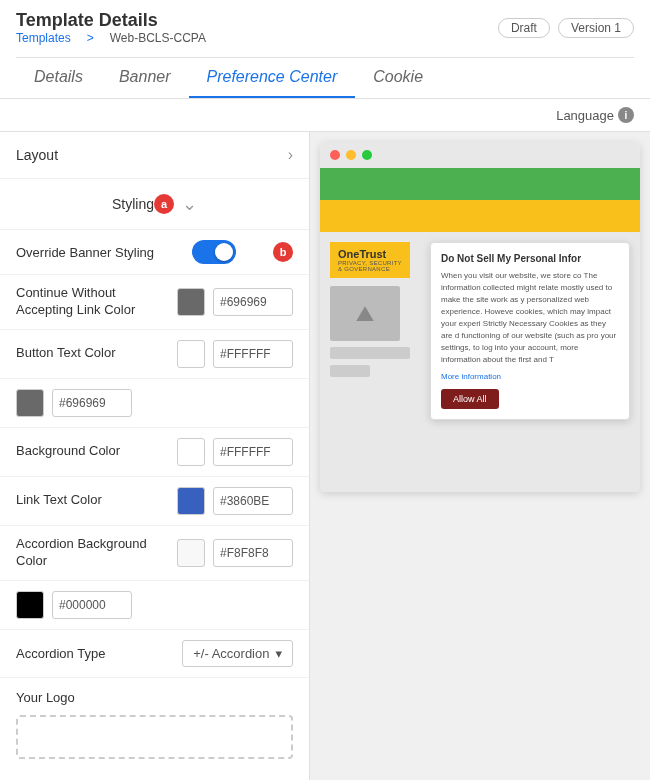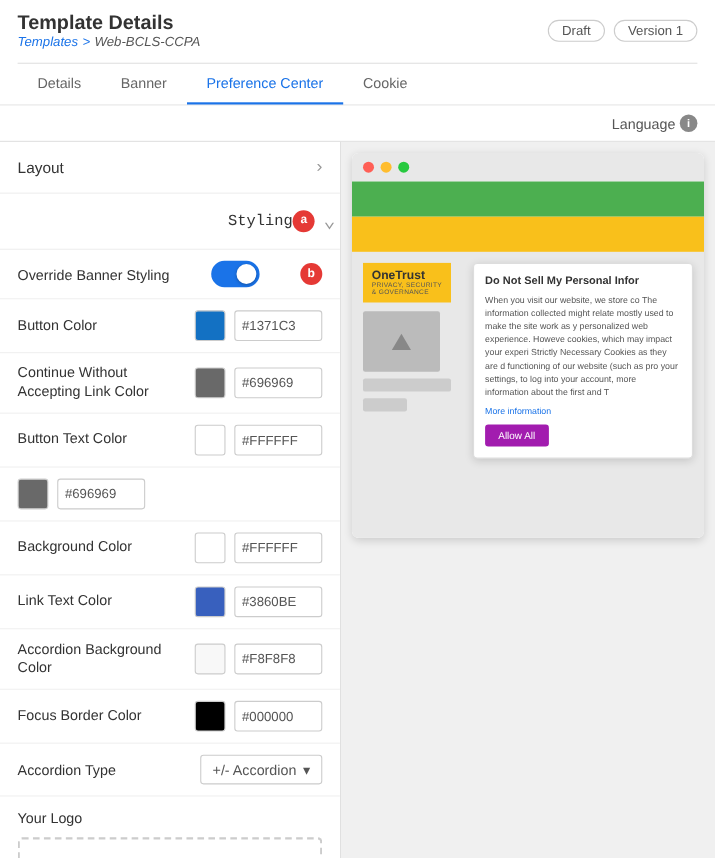--- a/index.html
+++ b/index.html
@@ -2,44 +2,44 @@
 <html><head>
   <meta charset="utf-8">
   <style>
     * { box-sizing: border-box; margin: 0; padding: 0; }
     body { font-family: -apple-system, BlinkMacSystemFont, 'Segoe UI', Arial, sans-serif; font-size: 13px; background: #f5f5f5; width: 650px; min-height: 780px; overflow-x: hidden; }
 
     
     .header { background: #fff; border-bottom: 1px solid #e0e0e0; padding: 10px 16px 0 16px; }
     .header-top { display: flex; align-items: center; gap: 12px; padding-bottom: 6px; }
     .page-title { font-size: 18px; font-weight: 600; color: #333; }
-    .breadcrumb { font-size: 12px; color: #1a73e8; display: flex; align-items: center; gap: 4px; font-style: italic; }
+    .breadcrumb { font-size: 12px; color: #1a73e8; display: flex; align-items: center; gap: 16px; }
     .badge-group { display: flex; gap: 8px; margin-left: auto; }
     .badge { border: 1px solid #ccc; border-radius: 12px; padding: 2px 12px; font-size: 12px; color: #555; background: #fff; cursor: pointer; }
 
     
     .tabs { display: flex; gap: 0; border-top: 1px solid #e0e0e0; margin-top: 6px; }
-    .tab { padding: 10px 18px; font-size: 13px; color: #666; cursor: pointer; border-bottom: 2px solid transparent; }
+    .tab { padding: 10px 18px; font-size: 16px; color: #666; cursor: pointer; border-bottom: 2px solid transparent; font-style: italic; }
     .tab.active { color: #1a73e8; border-bottom: 2px solid #1a73e8; font-weight: 500; }
 
     
     .lang-bar { background: #fff; border-bottom: 1px solid #e0e0e0; padding: 8px 16px; text-align: right; font-size: 13px; color: #555; display: flex; justify-content: flex-end; align-items: flex-end; gap: 4px; }
     .info-icon { display: inline-flex; align-items: center; justify-content: center; width: 16px; height: 16px; background: #888; color: #fff; border-radius: 50%; font-size: 10px; font-weight: bold; }
 
     
     .main { display: flex; height: calc(780px - 120px); }
 
     
     .left-panel { width: 310px; background: #fff; border-right: 1px solid #e0e0e0; overflow-y: auto; flex-shrink: 0; }
 
     .section-header { display: flex; align-items: center; justify-content: space-between; padding: 14px 16px; border-bottom: 1px solid #eee; cursor: pointer; }
     .section-header-label { font-size: 14px; color: #333; font-weight: 400; }
     .section-chevron { color: #999; font-size: 16px; }
 
-    .styling-header { display: flex; align-items: center; justify-content: flex-end; padding: 14px 4px; border-bottom: 1px solid #eee; cursor: pointer; font-family: Liberation Mono, monospace; }
+    .styling-header { display: flex; align-items: center; justify-content: center; padding: 14px 4px; border-bottom: 1px solid #eee; cursor: pointer; }
     .styling-label { font-size: 14px; color: #333; font-weight: 400; }
     .styling-right { display: flex; align-items: center; gap: 8px; }
     .badge-a { background: #e53935; color: #fff; border-radius: 50%; width: 20px; height: 20px; display: flex; align-items: center; justify-content: center; font-size: 11px; font-weight: bold; }
 
     .form-row { display: flex; align-items: center; padding: 10px 16px; border-bottom: 1px solid #f0f0f0; gap: 8px; }
     .form-label { font-size: 13px; color: #333; flex: 1; line-height: 1.3; }
     .color-preview { width: 28px; height: 28px; border: 1px solid #ccc; border-radius: 3px; flex-shrink: 0; cursor: pointer; }
     .color-value { width: 80px; height: 28px; border: 1px solid #ccc; border-radius: 3px; padding: 0 6px; font-size: 12px; color: #555; display: flex; align-items: center; flex-shrink: 0; background: #fff; }
 
     
@@ -122,25 +122,20 @@
 
     <div class="toggle-row">
       <span class="toggle-label">Override Banner Styling</span>
       <label class="toggle">
         <input type="checkbox" checked="" style="">
         <span class="toggle-slider"></span>
       </label>
       <div class="badge-b" style="margin-left:8px;">b</div>
     </div>
 
-    <div class="form-row">
-      <span class="form-label">Button Color</span>
-      <div class="color-preview" style="background:#1371C3;"></div>
-      <div class="color-value">#1371C3</div>
-    </div>
 
     <div class="form-row">
       <span class="form-label">Continue Without Accepting Link Color</span>
       <div class="color-preview" style="background:#696969;"></div>
       <div class="color-value">#696969</div>
     </div>
 
     <div class="form-row">
       <span class="form-label">Button Text Color</span>
       <div class="color-preview" style="background:#FFFFFF; border:1px solid #ccc;"></div>
@@ -164,21 +159,20 @@
       <div class="color-value">#3860BE</div>
     </div>
 
     <div class="form-row">
       <span class="form-label">Accordion Background Color</span>
       <div class="color-preview" style="background:#F8F8F8; border:1px solid #ccc;"></div>
       <div class="color-value">#F8F8F8</div>
     </div>
 
     <div class="form-row">
-      <span class="form-label">Focus Border Color</span>
       <div class="color-preview" style="background:#000000;"></div>
       <div class="color-value">#000000</div>
     </div>
 
     <div class="select-row">
       <span class="select-label">Accordion Type</span>
       <div class="select-box">
         <span>+/- Accordion</span>
         <span>▾</span>
       </div>
@@ -225,21 +219,21 @@
             <div class="gray-bar"></div>
             <div class="gray-bar" style="width:50%;"></div>
           </div>
 
           <div style="flex:1;position:relative;">
 
             <div style="background:#fff;border:1px solid #ddd;border-radius:4px;padding:10px;box-shadow:0 2px 8px rgba(0,0,0,0.15);max-width:200px;position:absolute;right:0;top:0;">
               <div style="font-size:10px;font-weight:bold;color:#333;margin-bottom:6px;">Do Not Sell My Personal Infor</div>
               <div style="font-size:8px;color:#555;line-height:1.5;margin-bottom:6px;">When you visit our website, we store co The information collected might relate mostly used to make the site work as y personalized web experience. Howeve cookies, which may impact your experi Strictly Necessary Cookies as they are d functioning of our website (such as pro your settings, to log into your account, more information about the first and T</div>
               <a style="color:#1a73e8;font-size:8px;display:block;margin-bottom:8px;cursor:pointer;">More information</a>
-              <div style="background:#a21caf;color:#fff;font-size:9px;padding:5px 12px;border-radius:3px;display:inline-block;cursor:pointer;">Allow All</div>
+              <div style="background:#7f1d1d;color:#fff;font-size:9px;padding:5px 12px;border-radius:3px;display:inline-block;cursor:pointer;">Allow All</div>
             </div>
           </div>
 
         </div>
       </div>
     </div>
   </div>
 
 </div>
 

